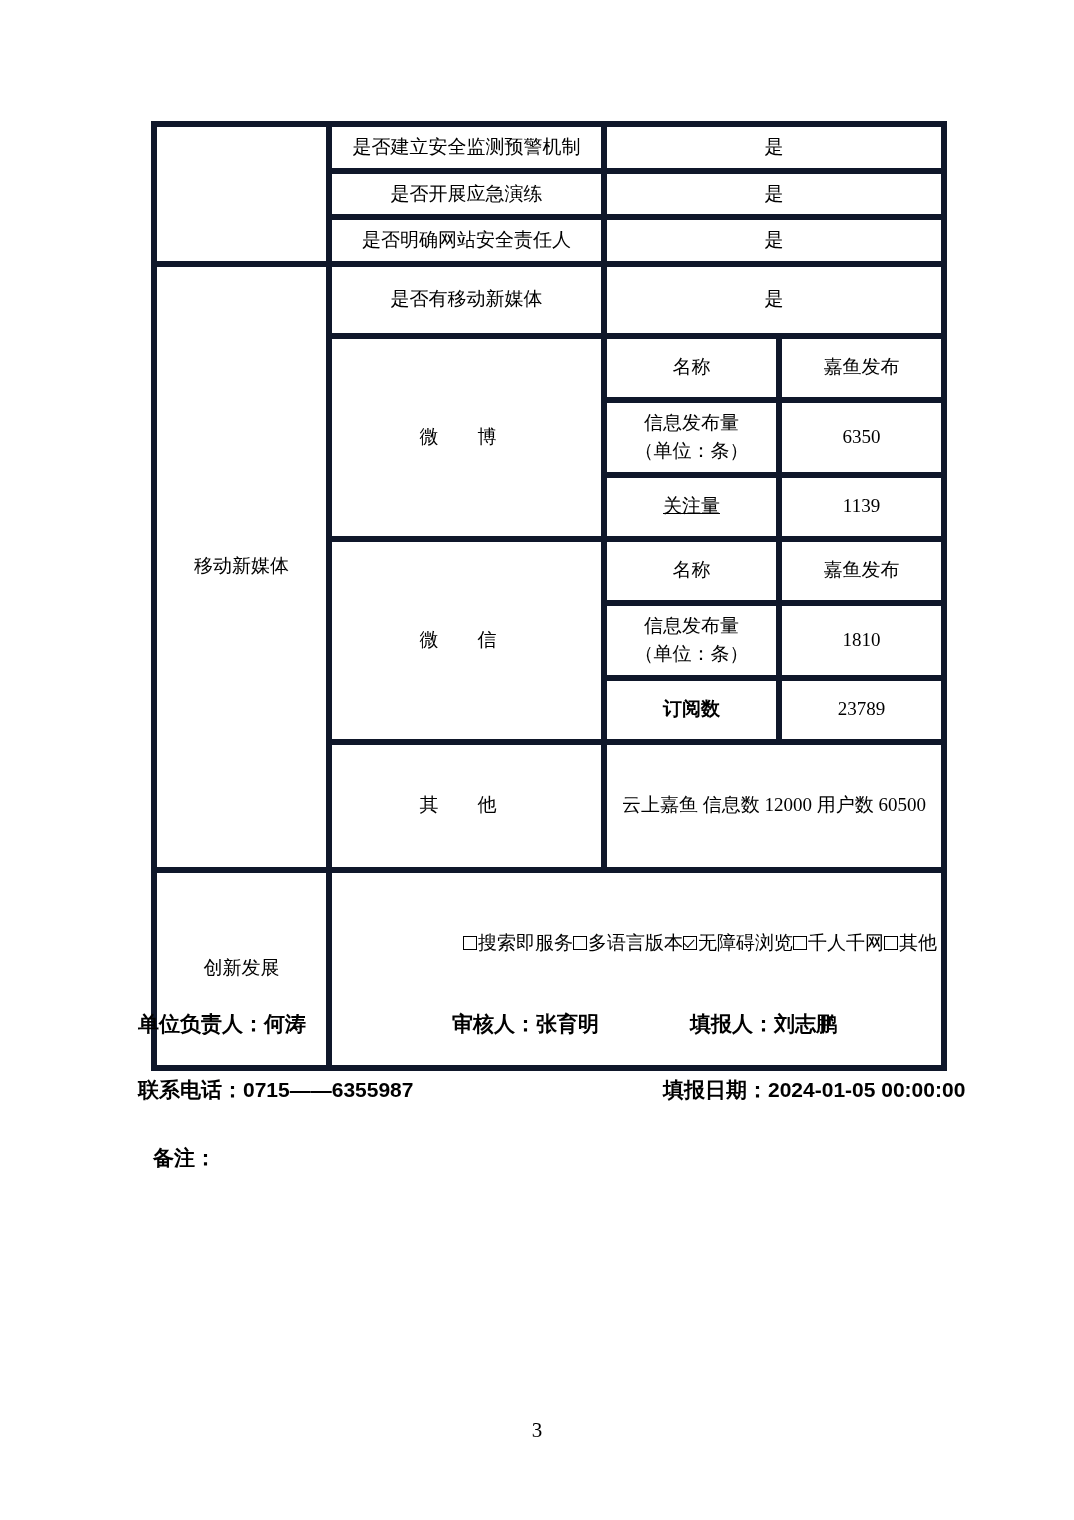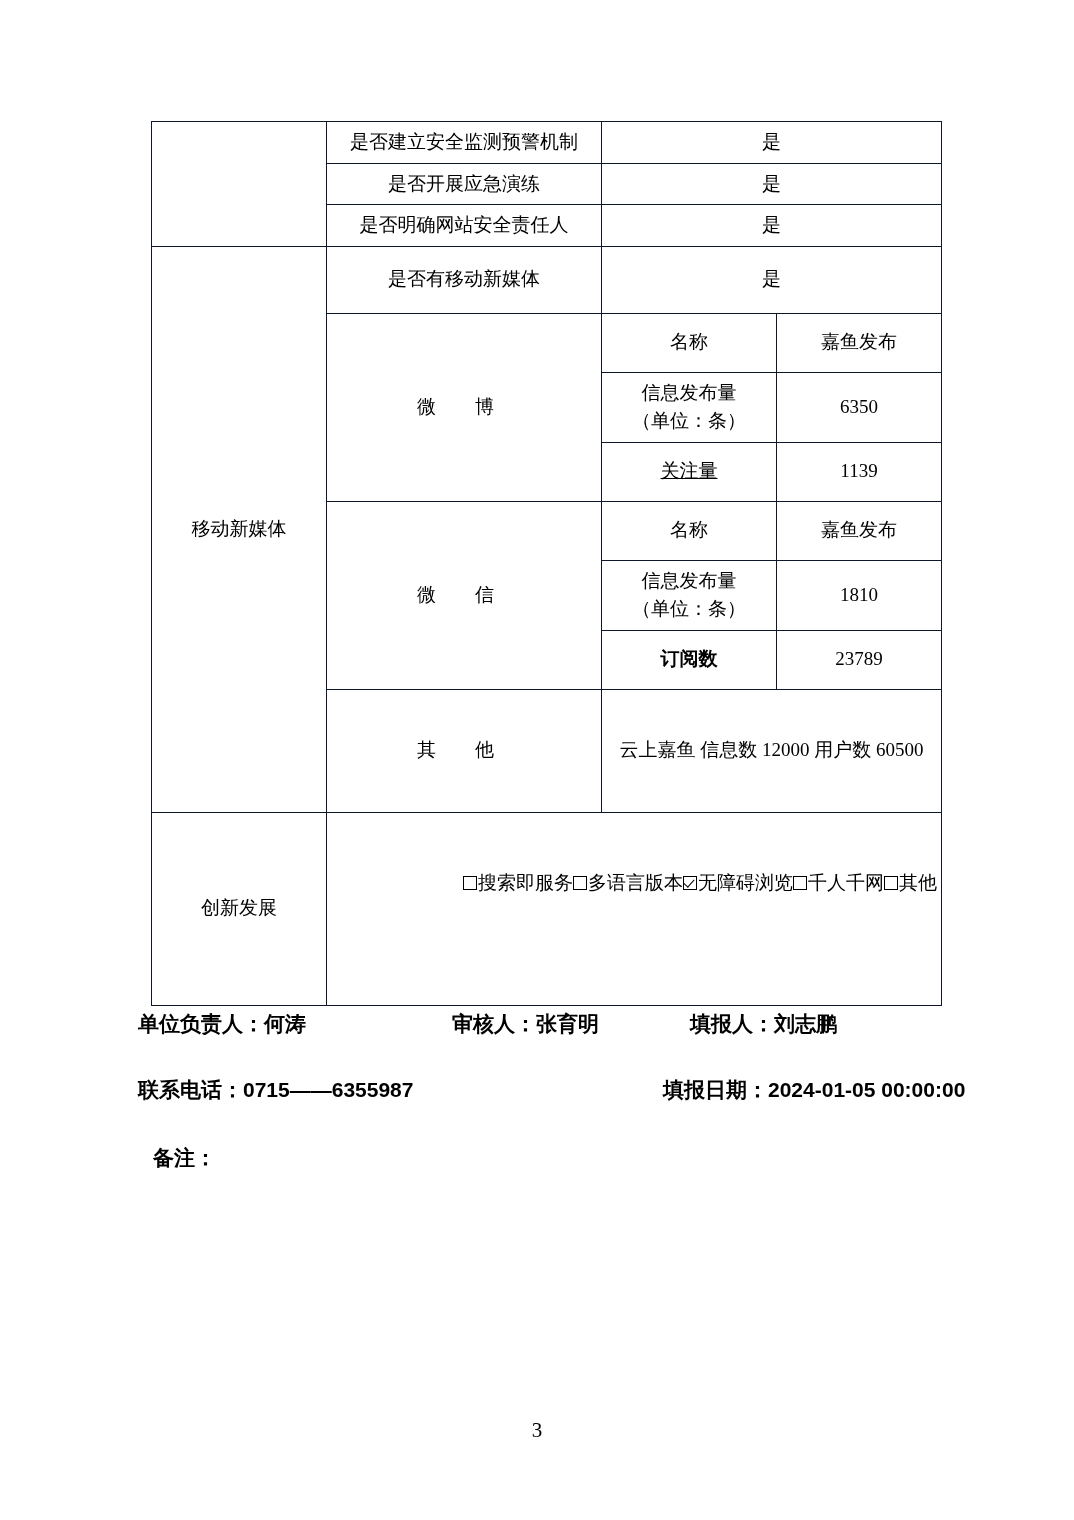--- a/index.html
+++ b/index.html
@@ -23,21 +23,21 @@
   }
   table.form {
     position: absolute;
     left: 151px;
     top: 121px;
     width: 790px;
     border-collapse: collapse;
     table-layout: fixed;
   }
   table.form td {
-    border: 1px solid #0f172a;
+    border: 6px solid #0f172a;
     text-align: center;
     vertical-align: middle;
     font-size: 19px;
     line-height: 1.5;
     padding: 6px 4px;
     font-family: "Liberation Serif", "DejaVu Serif", serif;
   }
   .cn {
     font-family: "Liberation Serif", "DejaVu Serif", serif;
   }

